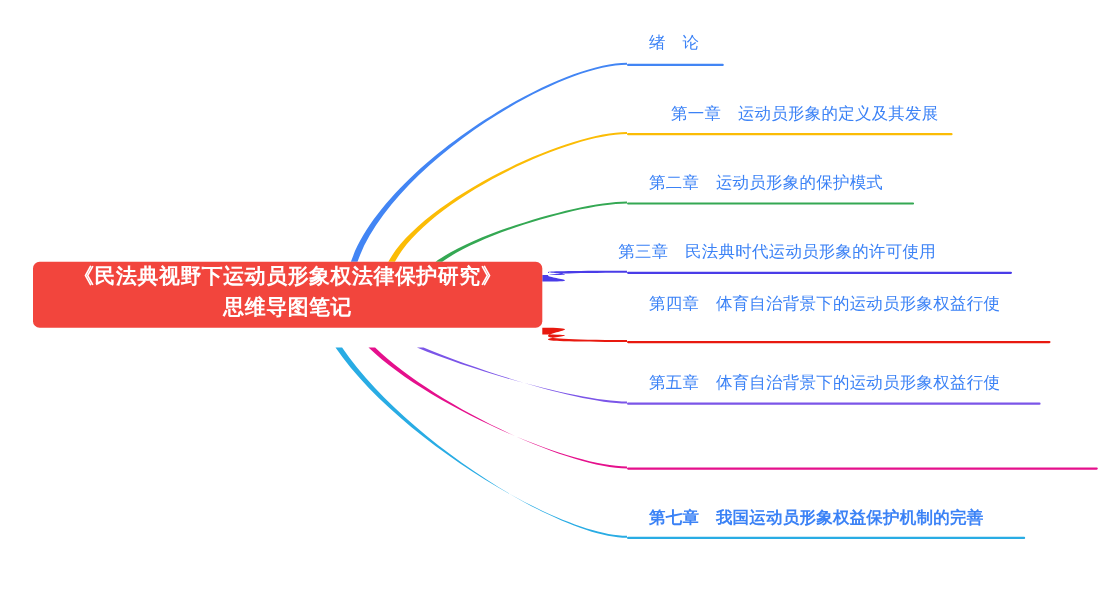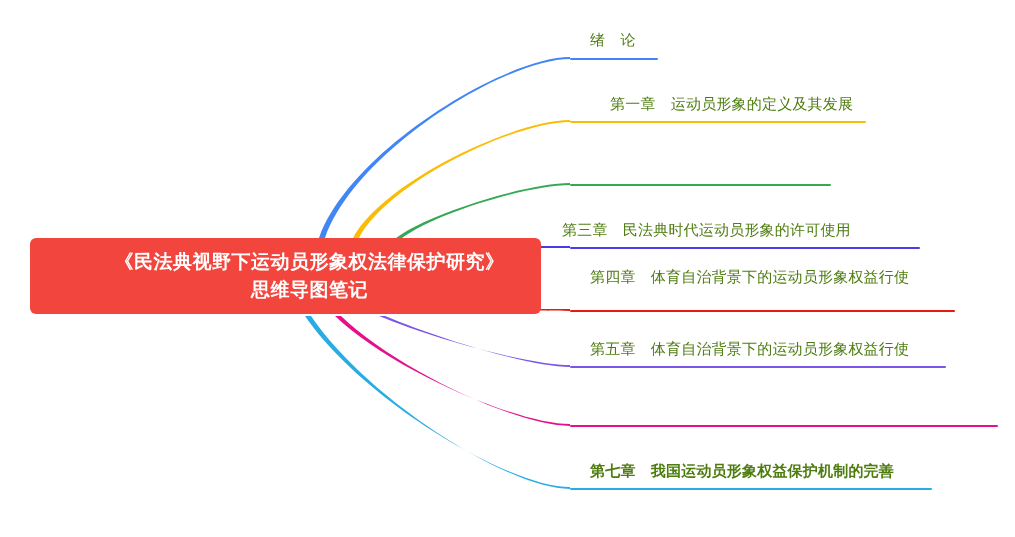--- a/index.html
+++ b/index.html
@@ -23,48 +23,46 @@
     top: 0;
     width: 1015px;
     height: 537px;
     pointer-events: none;
   }
   #central-node {
     position: absolute;
     left: 30px;
     top: 238px;
     width: 463px;
-    height: 76px;
+    height: 60px;
     background: #f2453d;
     border-radius: 6px;
     display: flex;
-    align-items: center;
     justify-content: center;
     z-index: 5;
-    padding-left: 48px;
   }
   #central-node-label {
     color: #ffffff;
     font-size: 19px;
     font-weight: bold;
     line-height: 1.45;
     text-align: center;
     letter-spacing: 0.5px;
     white-space: pre-line;
   }
   .topic {
     position: absolute;
     z-index: 4;
     display: flex;
     flex-direction: column;
     align-items: flex-start;
   }
   .topic-label {
     font-size: 15px;
-    color: #4d7c0f;
+    color: #3b82f6;
     white-space: pre;
     line-height: 1.1;
     padding: 0 2px 3px 2px;
     letter-spacing: 0.2px;
   }
   .topic-underline {
     height: 2px;
     width: 100%;
     border-radius: 1px;
   }
@@ -91,20 +89,23 @@
   </div>
 
 <div class="topic" style="left: 588px; top: 32px;">
       <div class="topic-label">绪　论</div>
     </div>
     <div class="topic-underline" style="position: absolute; left: 570px; top: 58px; width: 88px; background: rgb(66, 133, 244); z-index: 4;"></div>
     <div class="topic" style="left: 608px; top: 96px;">
       <div class="topic-label">第一章　运动员形象的定义及其发展</div>
     </div>
     <div class="topic-underline" style="position: absolute; left: 570px; top: 121px; width: 296px; background: rgb(251, 188, 5); z-index: 4;"></div>
+    <div class="topic" style="left: 588px; top: 159px;">
+      <div class="topic-label">第二章　运动员形象的保护模式</div>
+    </div>
     <div class="topic-underline" style="position: absolute; left: 570px; top: 184px; width: 261px; background: rgb(52, 168, 83); z-index: 4;"></div>
     <div class="topic" style="left: 560px; top: 222px; justify-content: flex-end;">
       <div class="topic-label">第三章　民法典时代运动员形象的许可使用</div>
     </div>
     <div class="topic-underline" style="position: absolute; left: 570px; top: 247px; width: 350px; background: rgb(74, 60, 232); z-index: 4;"></div>
     <div class="topic" style="left: 588px; top: 269px;">
       <div class="topic-label">第四章　体育自治背景下的运动员形象权益行使</div>
     </div>
     <div class="topic-underline" style="position: absolute; left: 570px; top: 310px; width: 385px; background: rgb(232, 25, 15); z-index: 4;"></div>
     <div class="topic" style="left: 588px; top: 341px;">

